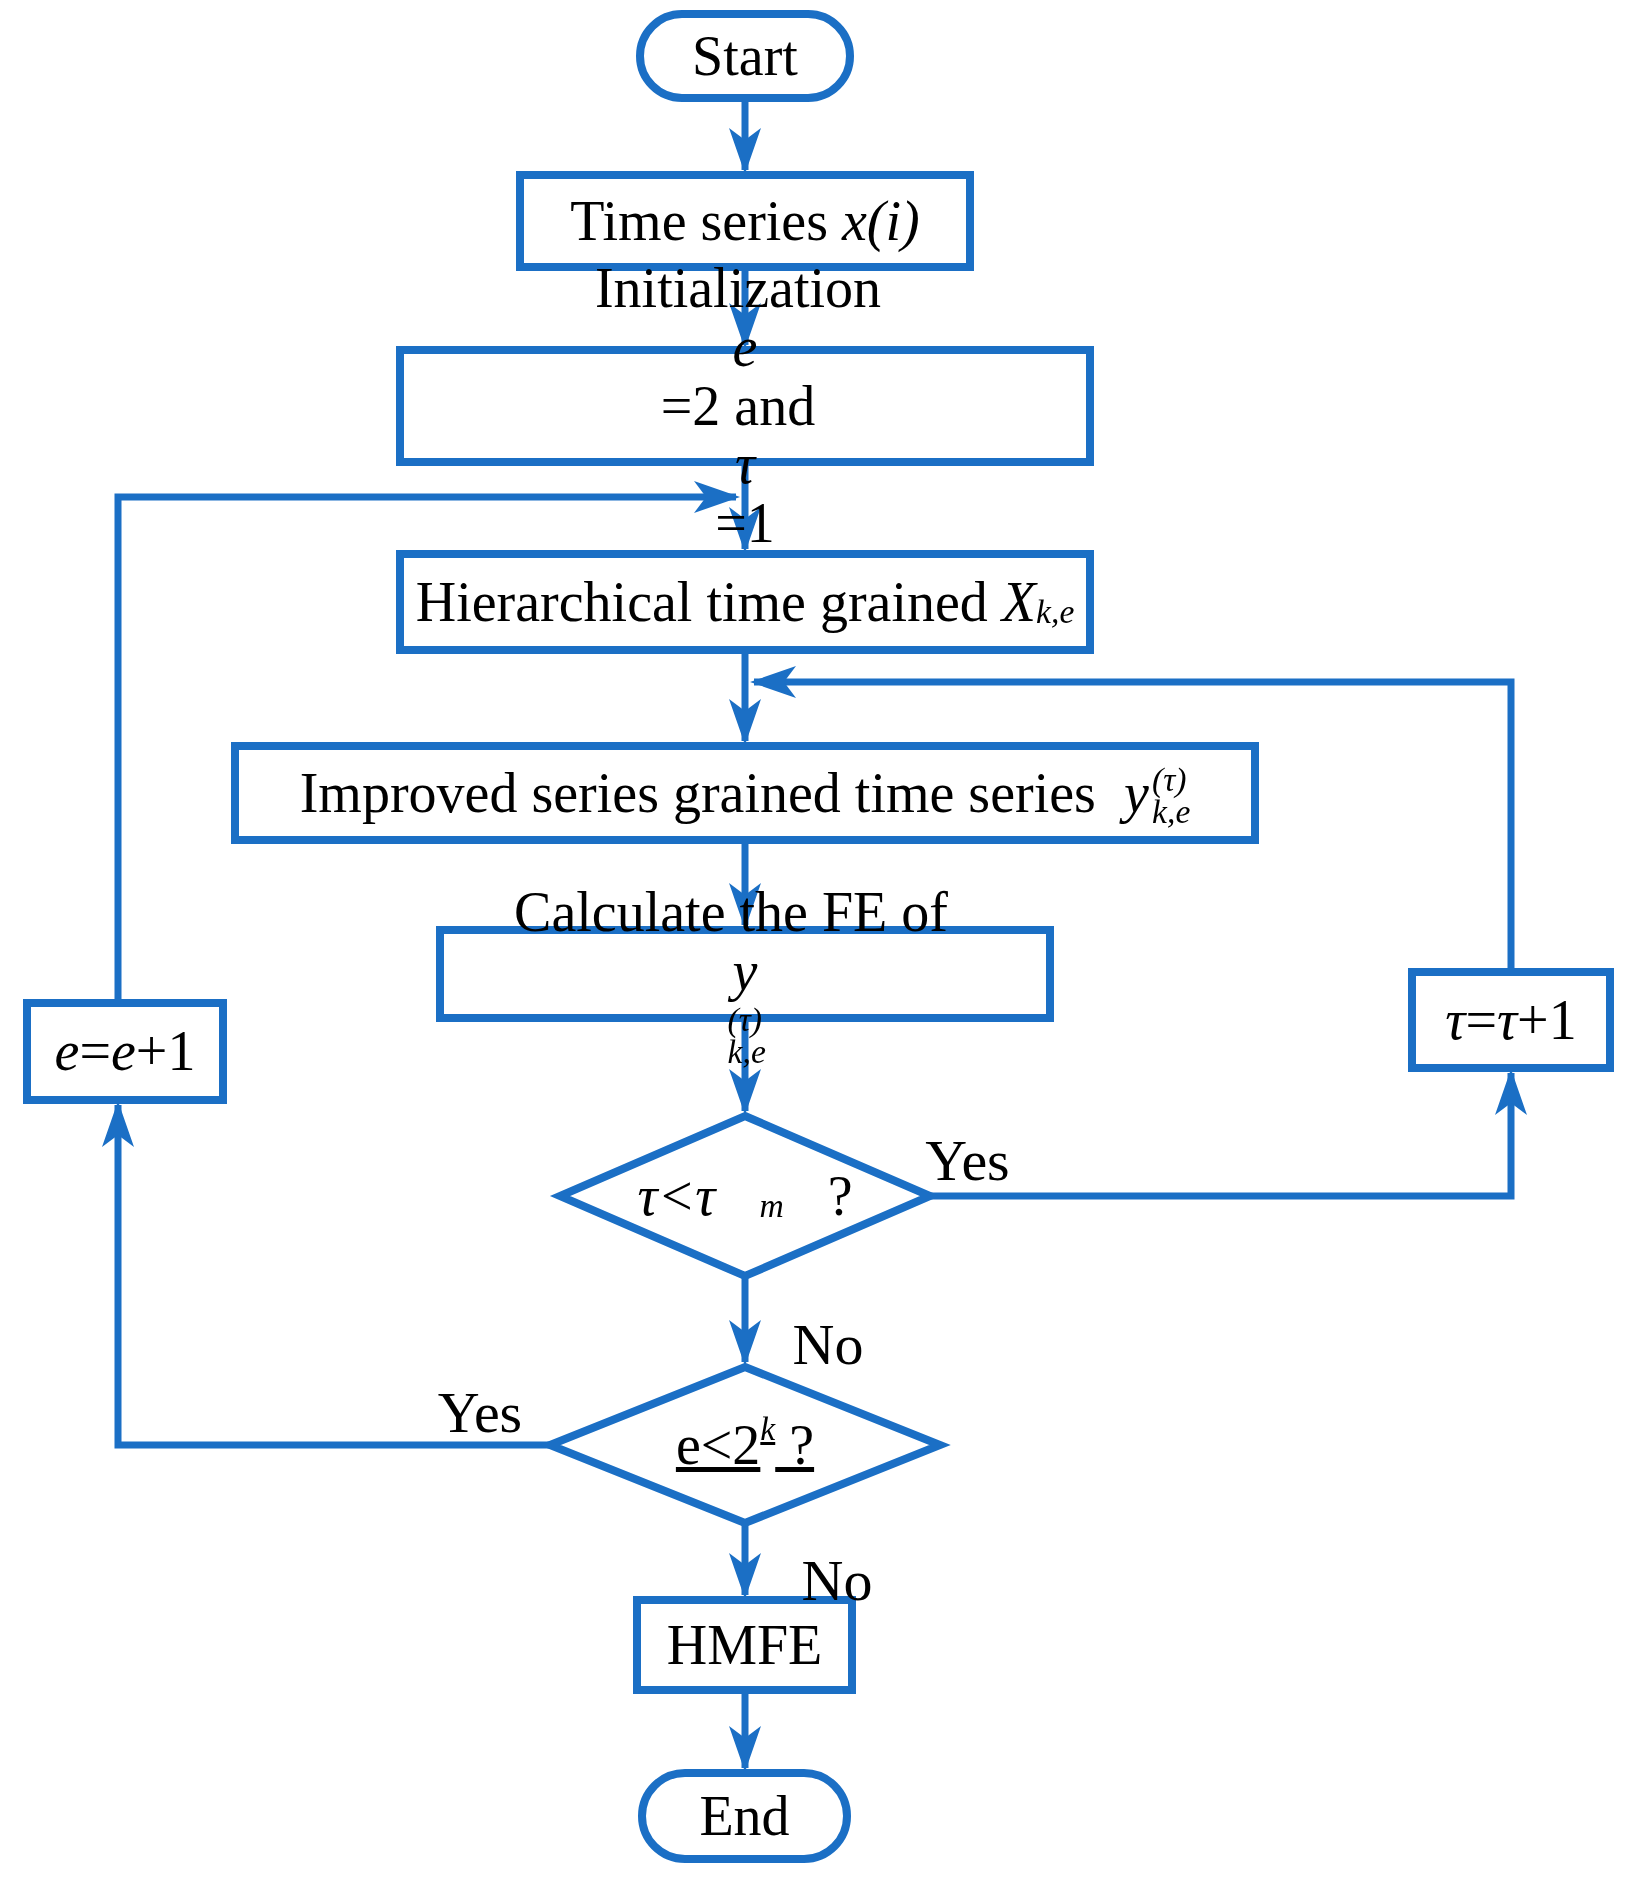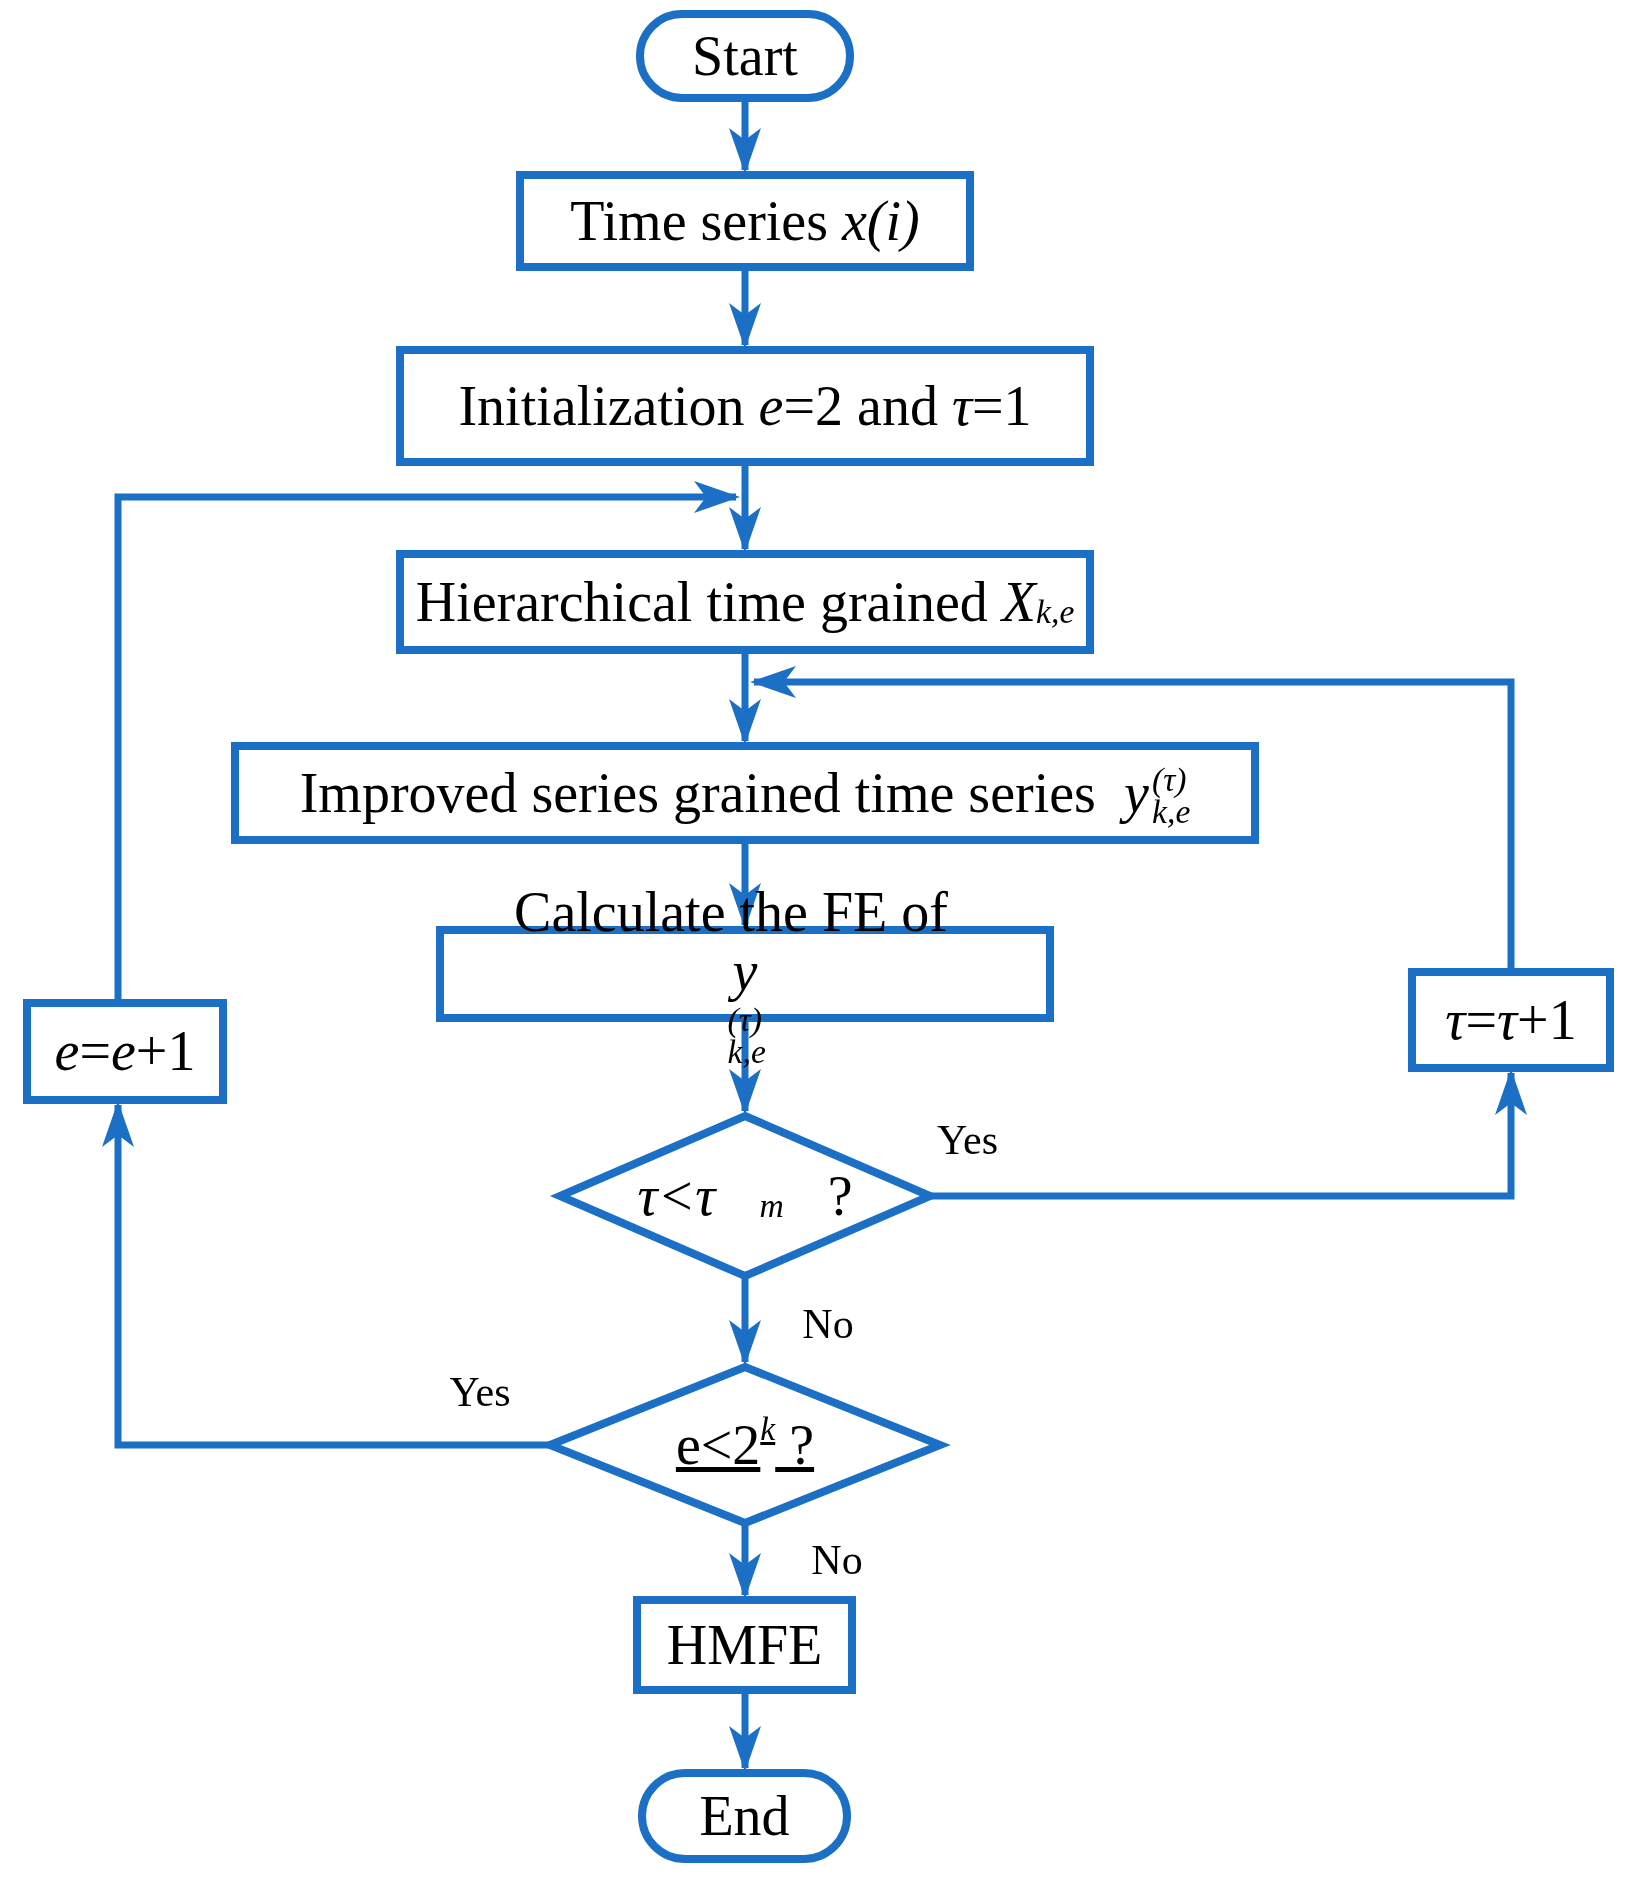--- a/index.html
+++ b/index.html
@@ -27,23 +27,24 @@
     font-size: 56px;
     line-height: 1.05;
     white-space: pre;
     color: var(--ink);
   }
   .edge-label {
     position: absolute;
     display: flex;
     align-items: center;
     justify-content: center;
-    font-size: 42px;
+    font-size: 58px;
     white-space: pre;
     color: var(--ink);
+    margin-top: 20px;
   }
   .it { font-style: italic; }
   .sub { font-size: 0.60em; font-style: italic; position: relative; bottom: -0.28em; }
   .sup { font-size: 0.60em; font-style: italic; position: relative; top: -0.50em; }
   .stack {
     display: inline-flex;
     flex-direction: column;
     align-items: flex-start;
     line-height: 0.95;
     font-size: 0.60em;
@@ -93,21 +94,21 @@
   </svg>
 
   <div class="node" style="left:640px;top:14px;width:210px;height:84px;">
     <span>Start</span>
   </div>
 
   <div class="node" style="left:520px;top:175px;width:450px;height:92px;">
     <span>Time series </span><span class="it">x(i)</span>
   </div>
 
-  <div class="node" style="left:400px;top:350px;width:690px;height:112px;">
+  <div class="node" style="left:400px;top:350px;width:690px;height:112px;flex-direction:column;">
     <span>Initialization </span><span class="it">e</span><span>=2 and </span><span class="it">τ</span><span>=1</span>
   </div>
 
   <div class="node" style="left:400px;top:554px;width:690px;height:96px;">
     <span>Hierarchical time grained </span><span class="it">X</span><span class="sub">k,e</span>
   </div>
 
   <div class="node" style="left:235px;top:746px;width:1020px;height:94px;">
     <span>Improved series grained time series  </span><span class="it">y</span><span class="stack"><span class="s-sup">(τ)</span><span class="s-sub">k,e</span></span>
   </div>

